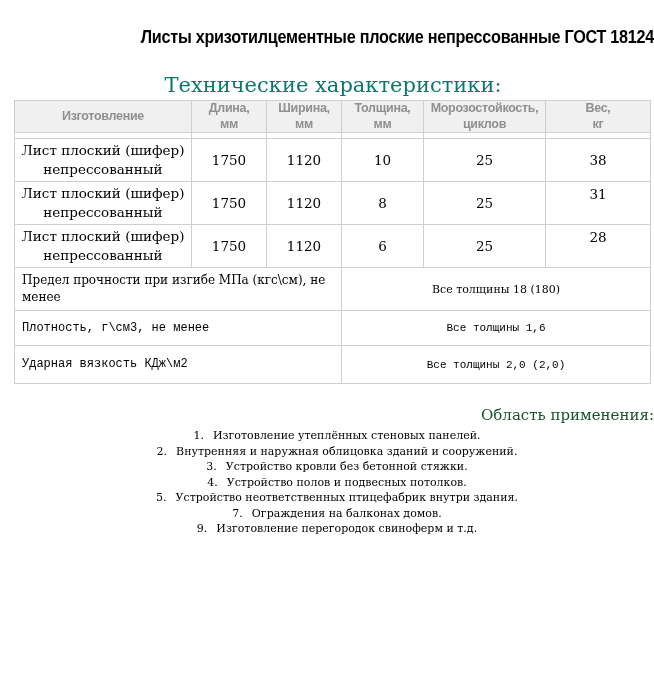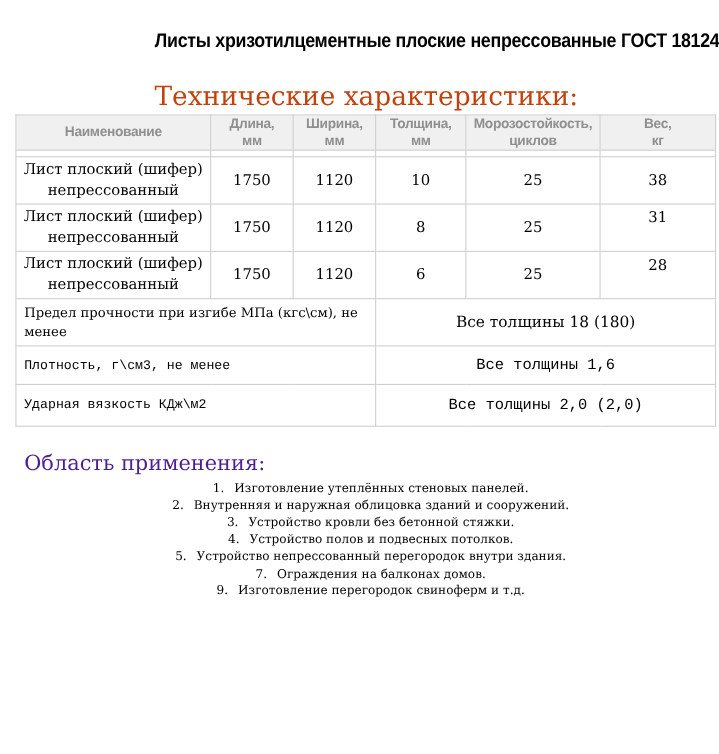--- a/index.html
+++ b/index.html
@@ -27,22 +27,22 @@
     transform: scaleX(0.90);
     transform-origin: center;
     color: #000;
   }
 
   
   .subtitle {
     margin-top: 25px;
     padding-left: 12px;
     text-align: center;
-    font-size: 24px;
-    color: #c2410c;
+    font-size: 21px;
+    color: #0f766e;
   }
 
   
   table.specs {
     border-collapse: collapse;
     table-layout: fixed;
     width: 636px;
     margin: 3px 0 0 14px;
   }
   col.c0 { width: 177px; }
@@ -76,35 +76,35 @@
   }
   td.va-top { vertical-align: top; padding-top: 3px; }
   td.spec-label {
     font-size: 12px;
     text-align: left;
     vertical-align: middle;
     padding: 4px 8px 4px 7px;
     line-height: 1.4;
   }
   td.spec-value {
-    font-size: 14px;
+    font-size: 11px;
     text-align: center;
     vertical-align: middle;
   }
   tr.h43 td { height: 43px; }
   tr.h35 td { height: 35px; font-family: Liberation Mono, monospace; }
   tr.h38 td { height: 38px; font-family: Liberation Mono, monospace; }
 
   
   .app-heading {
     margin-top: 22px;
     padding-left: 22px;
-    text-align: left;
-    font-size: 19px;
-    color: #4c1d95;
+    text-align: right;
+    font-size: 15px;
+    color: #14532d;
   }
   .app-list {
     margin-top: 4px;
     padding-left: 20px;
     text-align: center;
     font-size: 11px;
     color: #000;
   }
   .app-item { line-height: 15.5px; }
   .app-item .num { margin-right: 9px; }
@@ -123,21 +123,21 @@
     <col class="c0">
       <col class="c1">
       <col class="c2">
       <col class="c3">
       <col class="c4">
       <col class="c5">
   </colgroup>
   <thead>
     <tr>
       <th>
-        <span>Наименование</span>
+        <span>Изготовление</span>
           <span></span>
       </th>
       <th>
         <span>Длина,</span>
           <span>мм</span>
       </th>
       <th>
         <span>Ширина,</span>
           <span>мм</span>
       </th>
@@ -203,16 +203,16 @@
   </tbody>
 </table>
 
 <div class="app-heading">Область применения:</div>
 
 <div class="app-list">
   <div class="app-item"><span class="num">1.</span><span>Изготовление утеплённых стеновых панелей.</span></div>
   <div class="app-item"><span class="num">2.</span><span>Внутренняя и наружная облицовка зданий и сооружений.</span></div>
   <div class="app-item"><span class="num">3.</span><span>Устройство кровли без бетонной стяжки.</span></div>
   <div class="app-item"><span class="num">4.</span><span>Устройство полов и подвесных потолков.</span></div>
-  <div class="app-item"><span class="num">5.</span><span>Устройство непрессованный перегородок внутри здания.</span></div>
+  <div class="app-item"><span class="num">5.</span><span>Устройство неответственных птицефабрик внутри здания.</span></div>
   <div class="app-item"><span class="num">7.</span><span>Ограждения на балконах домов.</span></div>
   <div class="app-item"><span class="num">9.</span><span>Изготовление перегородок свиноферм и т.д.</span></div>
 </div>
 
 </body></html>

